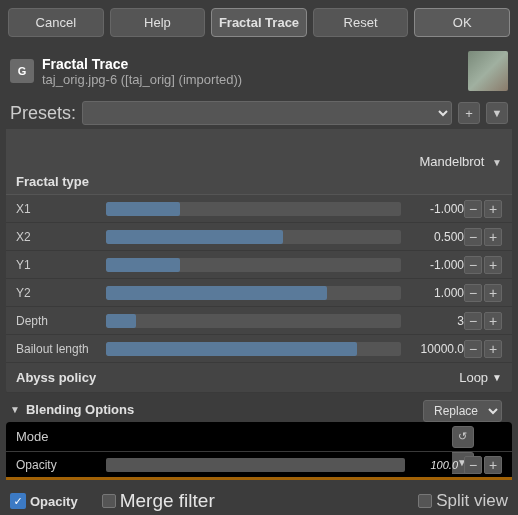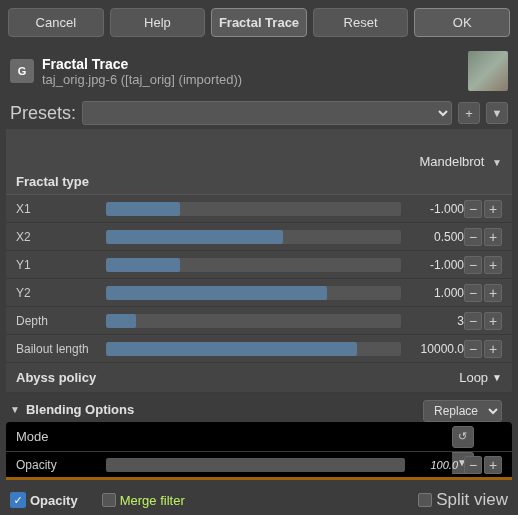--- a/index.html
+++ b/index.html
@@ -369,22 +369,22 @@
       margin-left: 16px;
     }
     .checkbox-empty {
       width: 14px;
       height: 14px;
       background: #555;
       border: 1px solid #777;
       border-radius: 2px;
     }
     .merge-label {
-      font-size: 13px;
-      color: #bef264;
+      font-size: 19px;
+      color: #e5e5e5;
     }
     .split-check {
       display: flex;
       align-items: center;
       gap: 4px;
       cursor: pointer;
       margin-left: auto;
     }
     .split-label {
       font-size: 17px;

